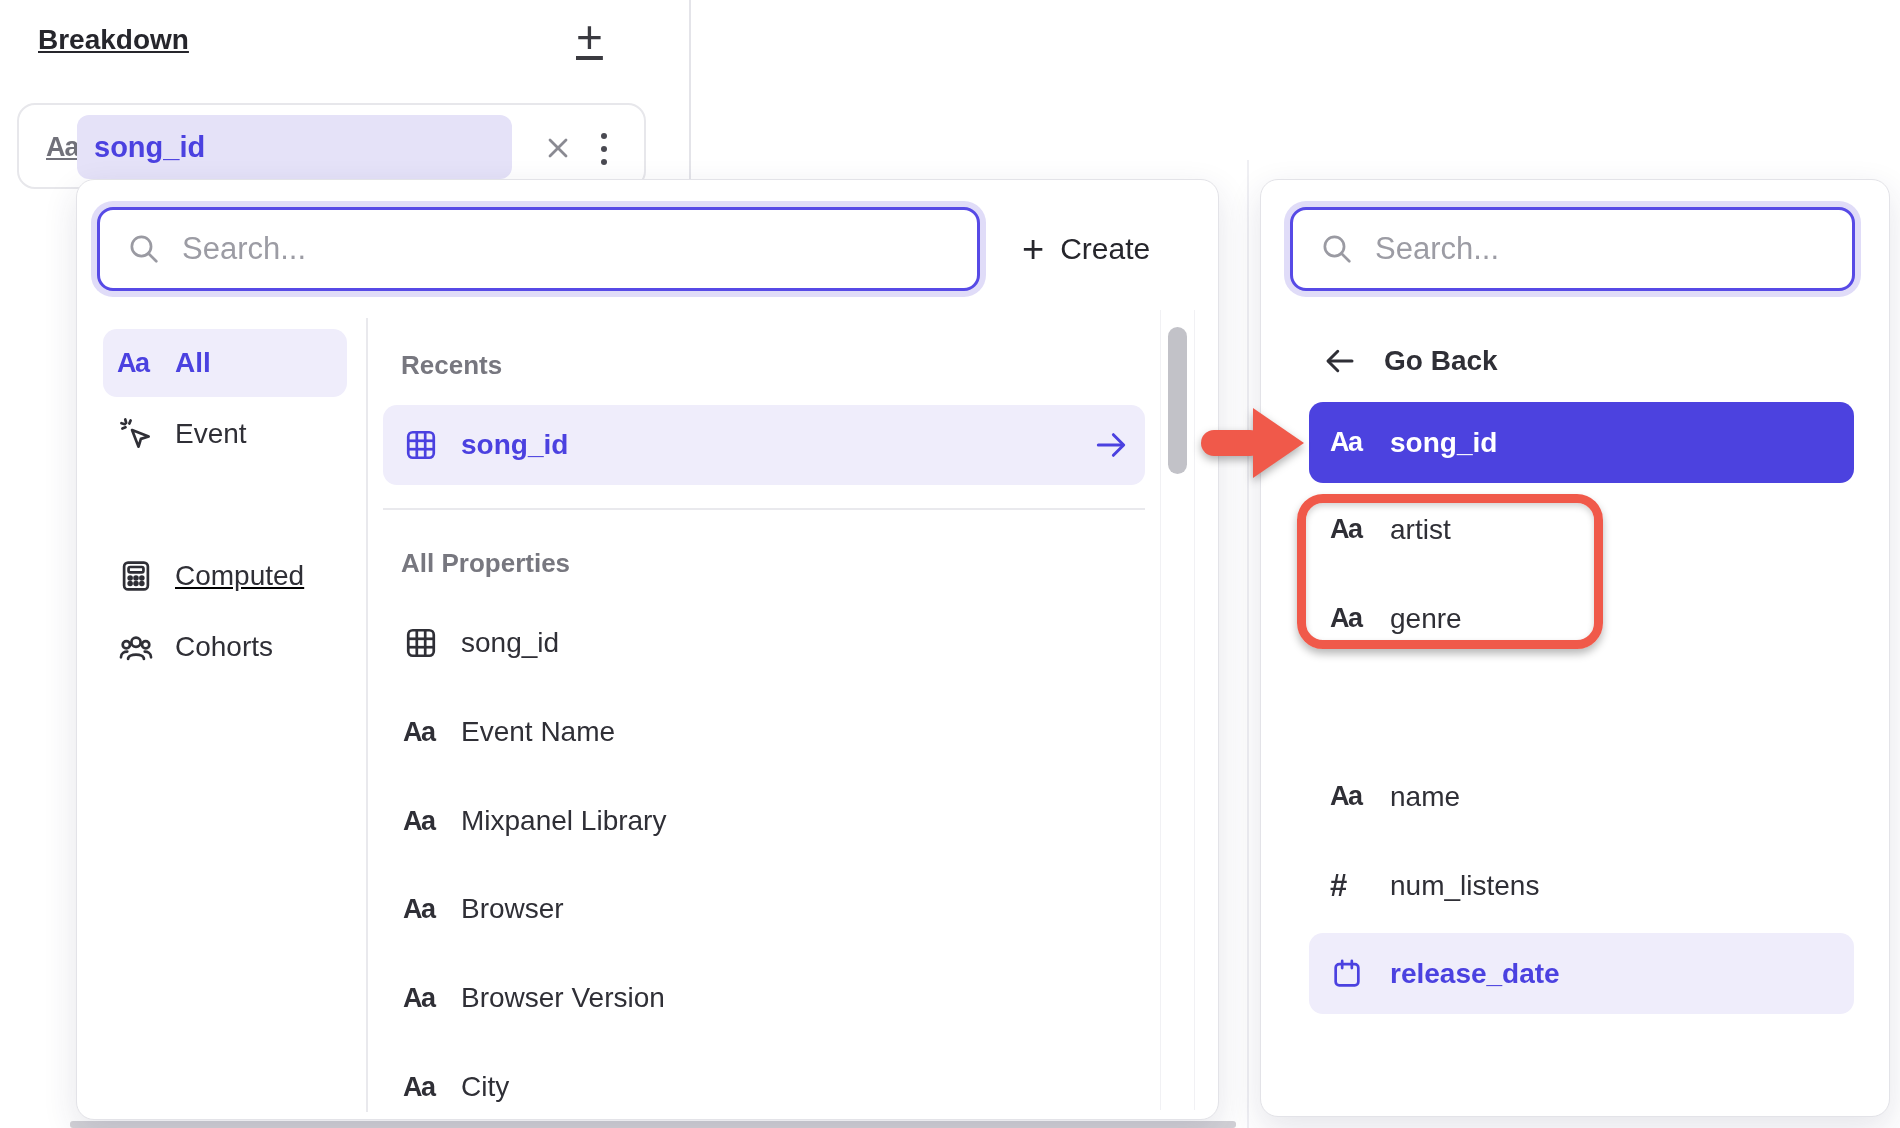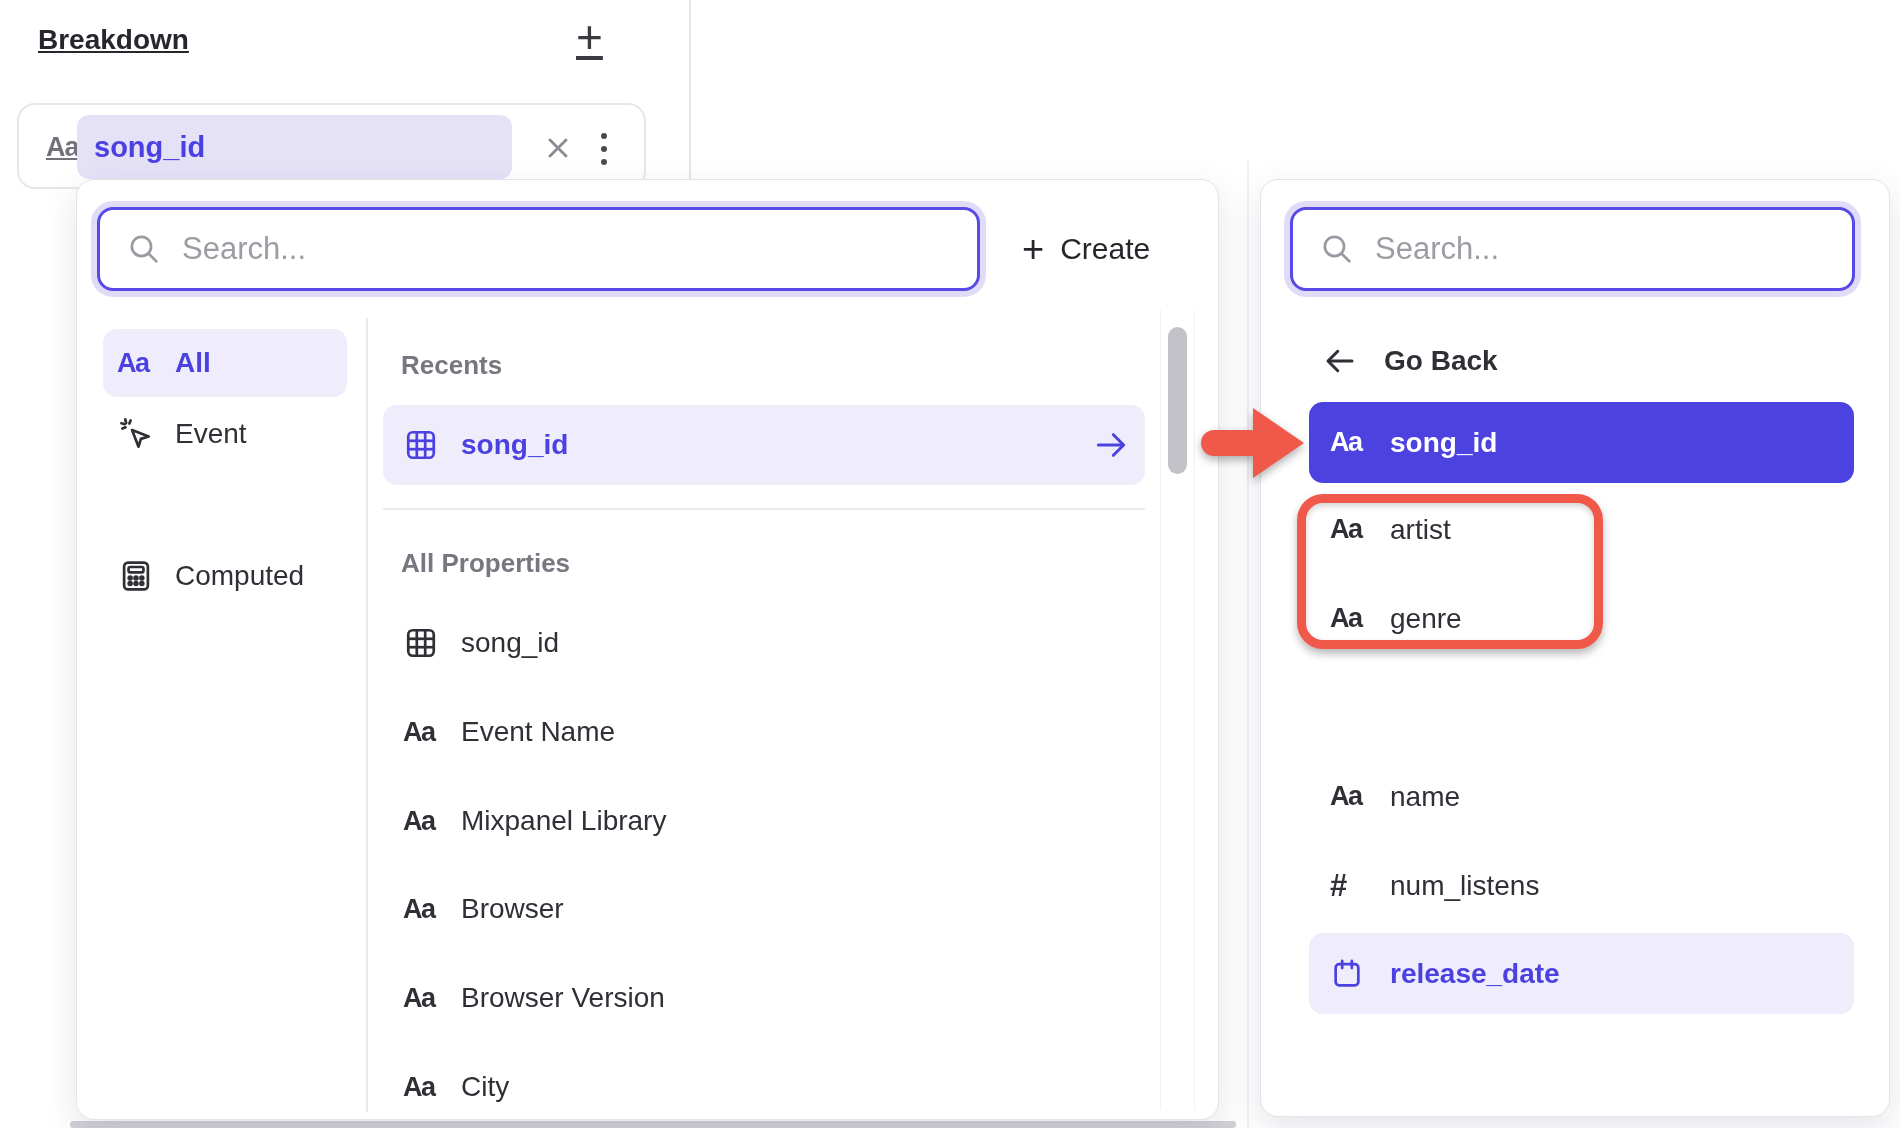--- a/index.html
+++ b/index.html
@@ -124,36 +124,49 @@
         <line x1="5.2" y1="2.8" x2="5.8" y2="5"></line>
         <line x1="2.8" y1="5.2" x2="5" y2="5.8"></line>
         <line x1="8.6" y1="3.4" x2="7.8" y2="5.4"></line>
         <line x1="3.4" y1="8.6" x2="5.4" y2="7.8"></line>
       </svg>
     </div>
     <span class="lbl">Event</span>
   </div>
 
 
-  <div class="row" style="left:117px; top:542px; width:260px; height:68px;">
+  <div class="row" style="left:117px; top:542px; width:260px; height:68px;text-decoration:underline;">
     <div class="icon-cell">
       <svg width="38" height="38" viewBox="0 0 24 24" fill="none" stroke="#2F2F36" stroke-width="1.7" stroke-linecap="round" stroke-linejoin="round">
         <rect x="4.5" y="3.5" width="15" height="17" rx="2.5"></rect>
         <rect x="7.3" y="6.3" width="9.4" height="3.4" rx="1"></rect>
         <circle cx="8.3" cy="13.2" r="0.9" fill="#2F2F36"></circle>
           <circle cx="12" cy="13.2" r="0.9" fill="#2F2F36"></circle>
           <circle cx="15.7" cy="13.2" r="0.9" fill="#2F2F36"></circle>
         <circle cx="8.3" cy="16.8" r="0.9" fill="#2F2F36"></circle>
           <circle cx="12" cy="16.8" r="0.9" fill="#2F2F36"></circle>
           <circle cx="15.7" cy="16.8" r="0.9" fill="#2F2F36"></circle>
       </svg>
     </div>
     <span class="lbl">Computed</span>
   </div>
 
+  <div class="row" style="left:117px; top:613px; width:260px; height:68px;">
+    <div class="icon-cell">
+      <svg width="38" height="38" viewBox="0 0 24 24" fill="none" stroke="#2F2F36" stroke-width="1.7" stroke-linecap="round" stroke-linejoin="round">
+        <circle cx="12" cy="9" r="2.9"></circle>
+        <circle cx="5.9" cy="10.6" r="2.3"></circle>
+        <circle cx="18.1" cy="10.6" r="2.3"></circle>
+        <path d="M7 19.5 c0-3.6 10-3.6 10 0"></path>
+        <path d="M2.5 18.5 c0-2.8 2.4-3.6 4-3.6"></path>
+        <path d="M21.5 18.5 c0-2.8-2.4-3.6-4-3.6"></path>
+      </svg>
+    </div>
+    <span class="lbl">Cohorts</span>
+  </div>
 
   <div class="vdivider" style="left:366px; top:318px; height:794px;"></div>
 
   <div class="sec-hdr" style="left:401px; top:350px;">Recents</div>
 
   <div class="pill-bg" style="left:383px; top:405px; width:762px; height:80px;"></div>
   <div class="row" style="left:403px; top:405px; width:742px; height:80px;">
     <div class="icon-cell">
       <svg width="36" height="36" viewBox="0 0 24 24" fill="none" stroke="#4B41E0" stroke-width="1.8" stroke-linejoin="round">
         <rect x="3.5" y="3.5" width="17" height="17" rx="3"></rect>

